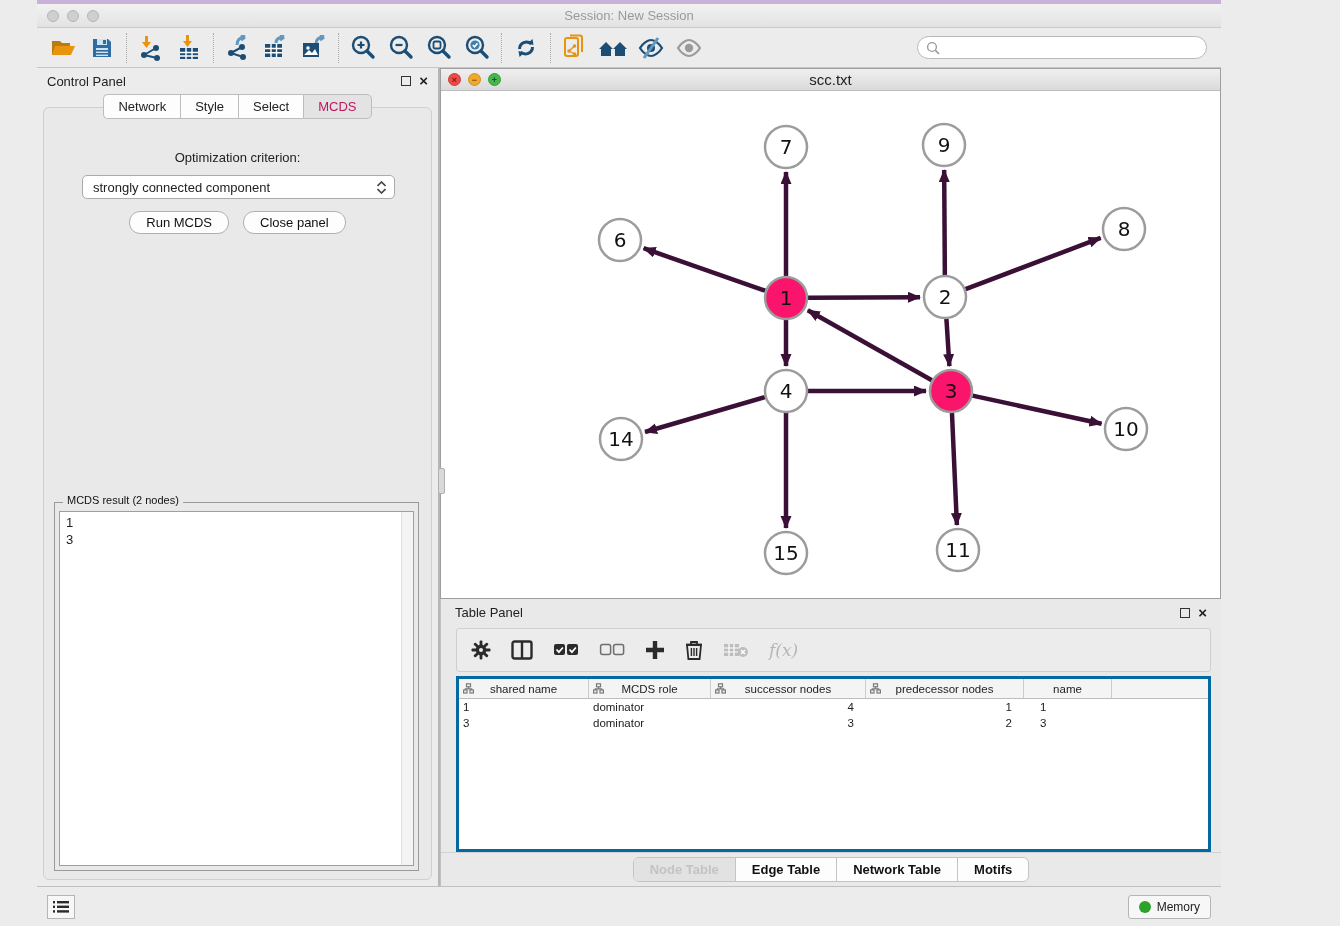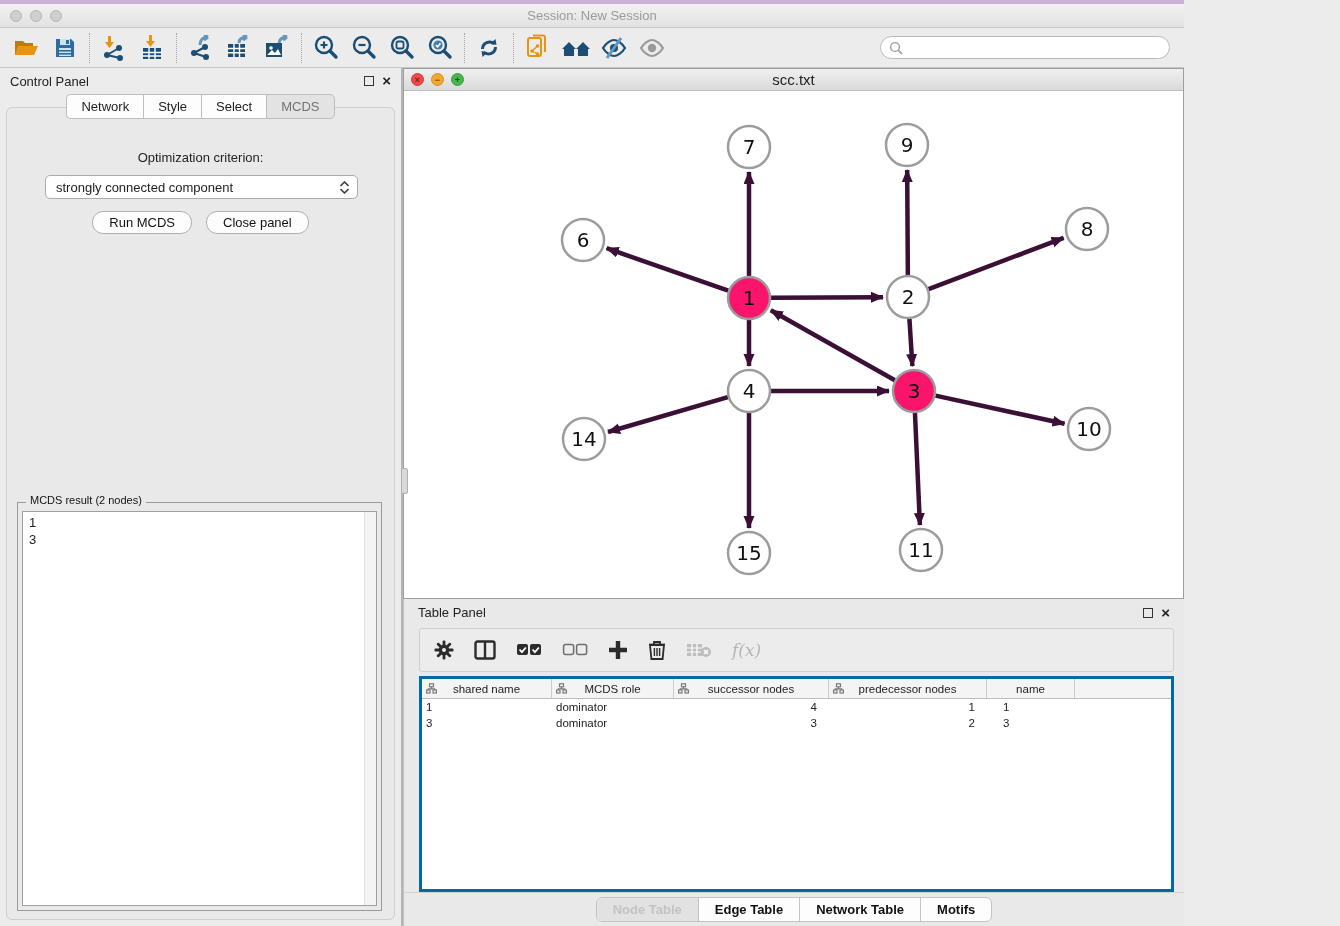--- a/index.html
+++ b/index.html
@@ -1,18 +1,18 @@
 <!DOCTYPE html>
 <html><head>
 <meta charset="utf-8">
 <style>
   * { margin:0; padding:0; box-sizing:border-box; }
   html,body { width:1340px; height:926px; }
   body { font-family:"Liberation Sans", sans-serif; background:#ececec; color:#222; overflow:hidden; }
-  .window { width:1184px; height:926px; display:flex; flex-direction:column; background:#ececec; }
+  .window { width:1184px; height:926px; display:flex; flex-direction:column; background:#ececec;margin-left:37px; }
 
   
   .titlebar { height:28px; background:linear-gradient(#f2f2f2,#e2e2e2); border-top:4px solid #c9b2d8; border-bottom:1px solid #c9c9c9; display:flex; align-items:center; position:relative; }
   .lights { display:flex; gap:8px; margin-left:10px; }
   .light { width:12px; height:12px; border-radius:50%; background:#cfcfcf; border:1px solid #b5b5b5; }
   .win-title { position:absolute; left:0; right:0; text-align:center; font-size:13px; color:#9a9a9a; }
 
   
   .toolbar { height:40px; background:#ececec; border-bottom:1px solid #c6c6c6; display:flex; align-items:center; padding:0 8px; }
   .tb-btn { width:38px; height:34px; display:flex; align-items:center; justify-content:center; cursor:pointer; }
@@ -27,21 +27,21 @@
   
   .control-panel { width:403px; background:#ececec; border-right:2px solid #b5b5b5; position:relative; display:flex; flex-direction:column; }
   .cp-header { height:26px; display:flex; align-items:center; padding:0 10px; font-size:13px; color:#222; }
   .panel-btns { margin-left:auto; display:flex; gap:8px; align-items:center; }
   .float-box { width:10px; height:10px; border:1.5px solid #333; background:transparent; }
   .close-x { font-size:15px; font-weight:bold; color:#222; line-height:10px; }
   .cp-tabs { display:flex; justify-content:center; position:relative; z-index:2; }
   .tab { font-size:13px; font-weight:normal; padding:4px 14px; background:#fdfdfd; border:1px solid #bdbdbd; border-right:none; color:#222; cursor:pointer; }
   .tab:first-child { border-top-left-radius:5px; border-bottom-left-radius:5px; }
   .tab:last-child { border-right:1px solid #bdbdbd; border-top-right-radius:5px; border-bottom-right-radius:5px; }
-  .tab.active { background:#e3e3e3; color:#737373; }
+  .tab.active { background:#e3e3e3; color:#be185d; }
   .cp-content { margin:-12px 6px 6px 6px; flex:1; border:1px solid #cfcfcf; border-radius:6px; background:#e9e9e9; padding-top:30px; display:flex; flex-direction:column; }
   .opt-label { text-align:center; font-size:13px; color:#222; margin-top:12px; }
   .criterion { margin:10px 36px 0 38px; height:24px; background:#fff; border:1px solid #ababab; border-radius:5px; display:flex; align-items:center; font-size:13px; padding:0 10px; position:relative; cursor:pointer; }
   .criterion .chevrons { position:absolute; right:8px; display:flex; flex-direction:column; gap:1px; }
   .btn-row { display:flex; justify-content:center; gap:14px; margin-top:12px; }
   .btn { font-size:13px; background:#fdfdfd; border:1px solid #b0b0b0; border-radius:11px; padding:3px 16px; cursor:pointer; color:#111; }
   .result-group { margin:268px 12px 8px 10px; border:1px solid #9a9a9a; position:relative; flex:1; background:#e9e9e9; }
   .result-title { position:absolute; top:-9px; left:8px; background:#e9e9e9; padding:0 4px; font-size:11px; color:#111; }
   .result-area { position:absolute; inset:8px 4px 4px 4px; background:#fff; border:1px solid #9f9f9f; font-size:13px; line-height:17px; padding:2px 6px; overflow:hidden; }
   .result-scroll { position:absolute; top:9px; bottom:5px; right:5px; width:12px; background:#f4f4f4; border-left:1px solid #e0e0e0; }
@@ -511,13 +511,31 @@
               <div class="btab active">Node Table</div>
               <div class="btab">Edge Table</div>
               <div class="btab">Network Table</div>
               <div class="btab">Motifs</div>
             </div>
         </div>
       </div>
     </div>
   </div>
 
+  <div class="statusbar">
+    <div class="sb-left-btn">
+      <svg width="16" height="14" viewBox="0 0 16 14">
+          <g fill="#2b2b2b">
+            <rect x="0" y="1" width="2" height="2.4"></rect>
+            <rect x="4" y="1" width="12" height="2.4"></rect>
+            <rect x="0" y="5.6" width="2" height="2.4"></rect>
+            <rect x="4" y="5.6" width="12" height="2.4"></rect>
+            <rect x="0" y="10.2" width="2" height="2.4"></rect>
+            <rect x="4" y="10.2" width="12" height="2.4"></rect>
+          </g>
+        </svg>
+    </div>
+    <div class="memory-btn">
+      <span class="mem-dot"></span>
+      <span>Memory</span>
+    </div>
+  </div>
 </div>
 
 </body></html>

